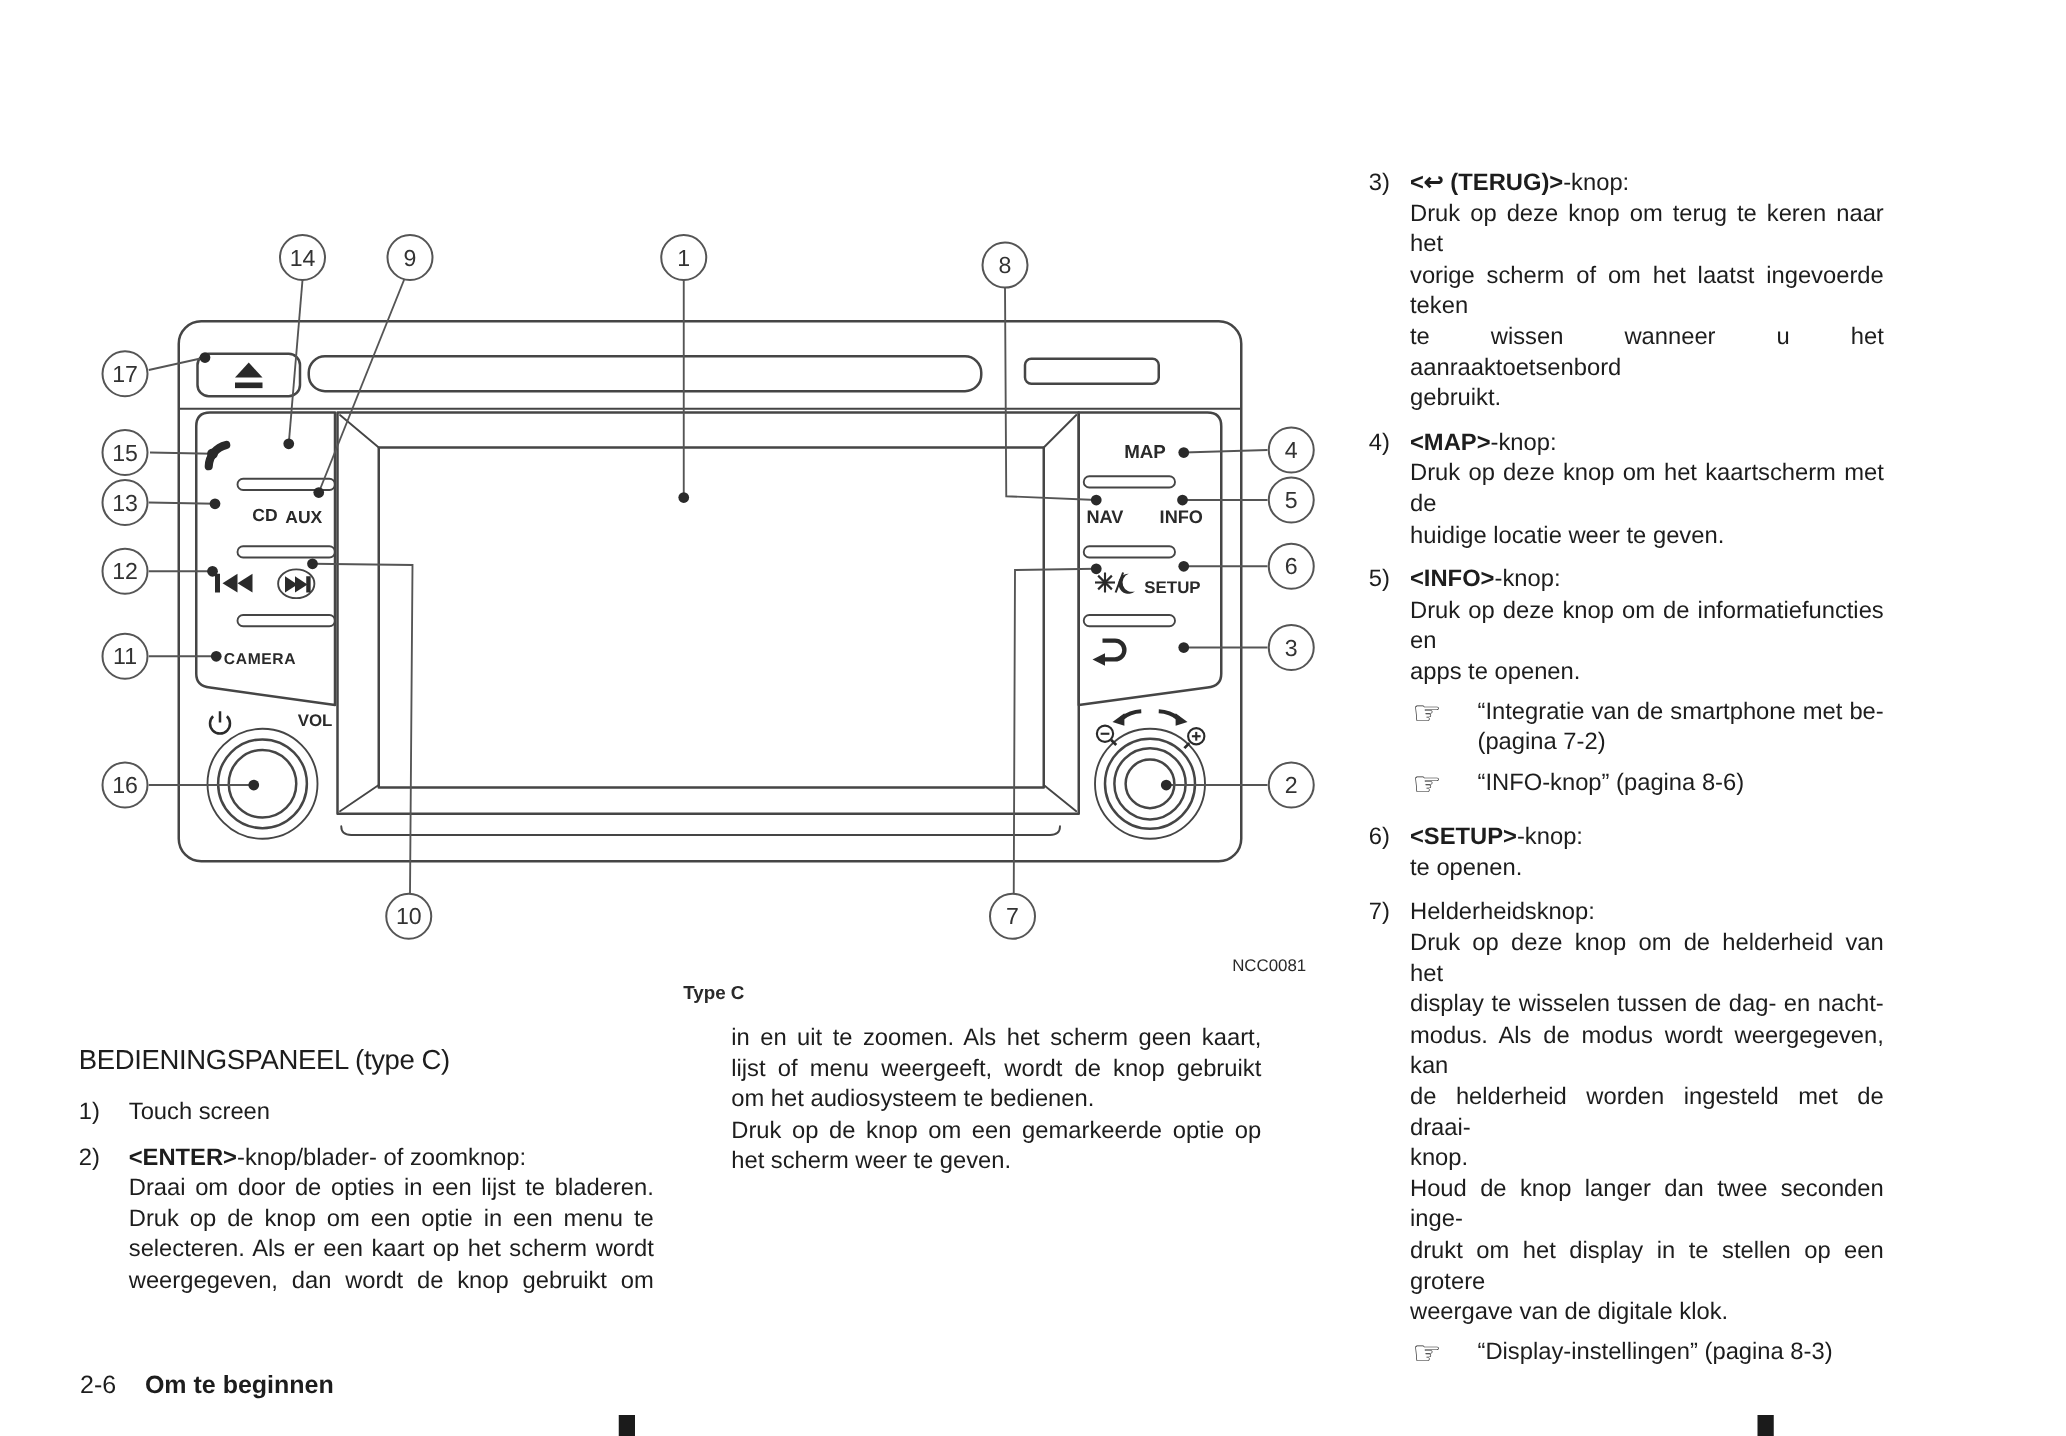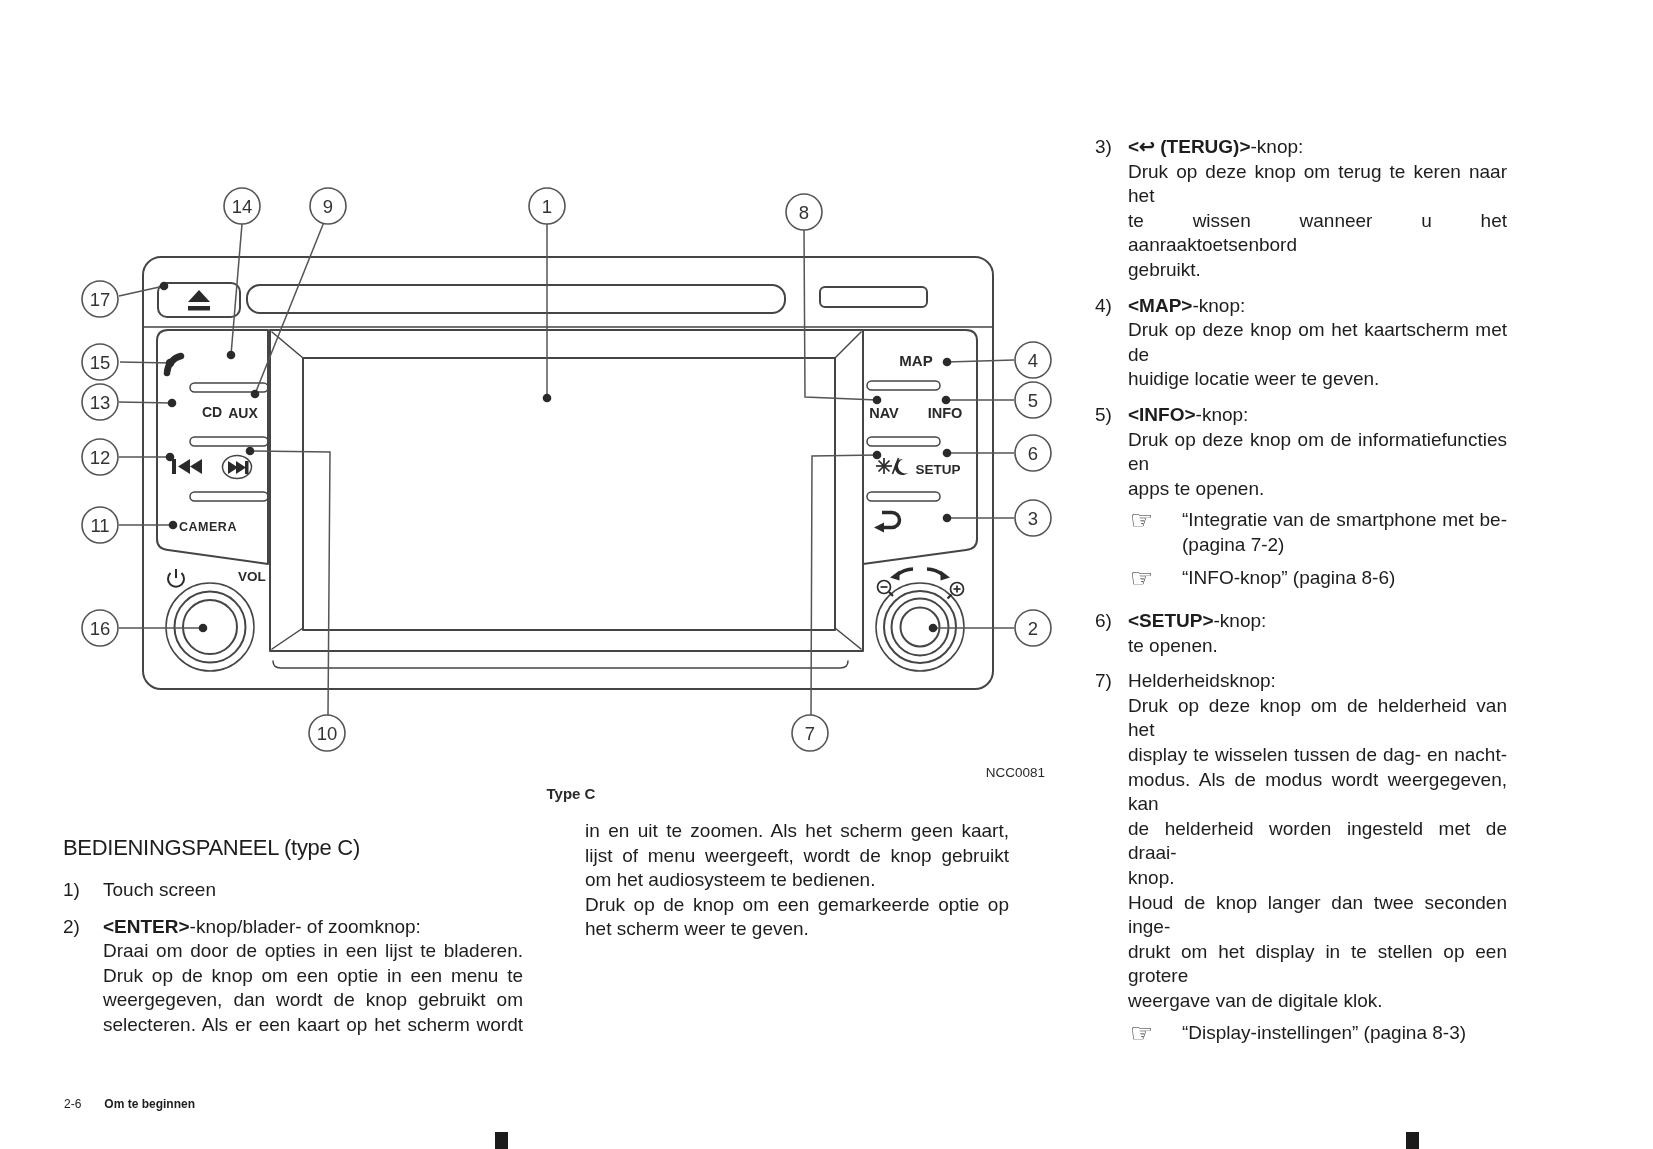--- a/index.html
+++ b/index.html
@@ -14,21 +14,21 @@
   #col-right .item{margin-bottom:11px;}
   .num{flex:0 0 33px;}
   #col-left .num{flex:0 0 40px;}
   .ibody{flex:1;min-width:0;}
   .ln{min-height:24.6px;}
   .ln.ju{text-align:justify;text-align-last:justify;}
   b{font-weight:700;}
   .ref{display:flex;margin:7px 0 8px;}
   .hand{flex:0 0 52px;font-size:26px;line-height:24.6px;padding-left:2px;color:#222;}
   .reflines{flex:1;min-width:0;}
-  #footer{position:absolute;left:64px;top:1097px;font-size:12px;}
+  #footer{position:absolute;left:64px;top:1097px;font-size:20px;}
   #footer .sec{font-weight:700;margin-left:23px;}
   .cropmark{position:absolute;width:13px;height:17px;background:#1b1b1b;}
   #cm-left{left:495px;top:1132px;}
   #cm-right{left:1406px;top:1132px;}
   #diagram{position:absolute;left:60px;top:165px;width:1010px;height:650px;}
   .dshape{fill:none;stroke:#454545;stroke-width:2;stroke-linejoin:round;stroke-linecap:round;}
   .dthin{stroke-width:1.5;}
   .dfill{fill:#2a2a2a;stroke:none;}
   .dlabel{font-family:"Liberation Sans",sans-serif;font-weight:700;fill:#2a2a2a;text-anchor:middle;}
   .cline{fill:none;stroke:#555;stroke-width:1.5;}
@@ -261,41 +261,42 @@
         <div class="ibody">
           <div class="ln">Touch screen</div>
         </div>
       </div>
       <div class="item">
         <span class="num">2)</span>
         <div class="ibody">
           <div class="ln"><b>&lt;ENTER&gt;</b>-knop/blader- of zoomknop:</div>
           <div class="ln ju">Draai om door de opties in een lijst te bladeren.</div>
           <div class="ln ju">Druk op de knop om een optie in een menu te</div>
+          <div class="ln ju">selecteren. Als er een kaart op het scherm wordt</div>
           <div class="ln ju">weergegeven, dan wordt de knop gebruikt om</div>
-          <div class="ln ju">selecteren. Als er een kaart op het scherm wordt</div>
         </div>
       </div>
     </div>
 </div>
 
 <div class="col" id="col-mid">
     <div class="ln ju">in en uit te zoomen. Als het scherm geen kaart,</div>
     <div class="ln ju">lijst of menu weergeeft, wordt de knop gebruikt</div>
     <div class="ln">om het audiosysteem te bedienen.</div>
     <div class="ln ju">Druk op de knop om een gemarkeerde optie op</div>
     <div class="ln">het scherm weer te geven.</div>
   </div>
 
 <div class="col" id="col-right">
     <div class="item">
       <span class="num">3)</span>
       <div class="ibody">
         <div class="ln"><b>&lt;↩ (TERUG)&gt;</b>-knop:</div>
         <div class="ln ju">Druk op deze knop om terug te keren naar het</div>
+        <div class="ln ju">vorige scherm of om het laatst ingevoerde teken</div>
         <div class="ln ju">te wissen wanneer u het aanraaktoetsenbord</div>
         <div class="ln">gebruikt.</div>
       </div>
     </div>
     <div class="item">
       <span class="num">4)</span>
       <div class="ibody">
         <div class="ln"><b>&lt;MAP&gt;</b>-knop:</div>
         <div class="ln ju">Druk op deze knop om het kaartscherm met de</div>
         <div class="ln">huidige locatie weer te geven.</div>

